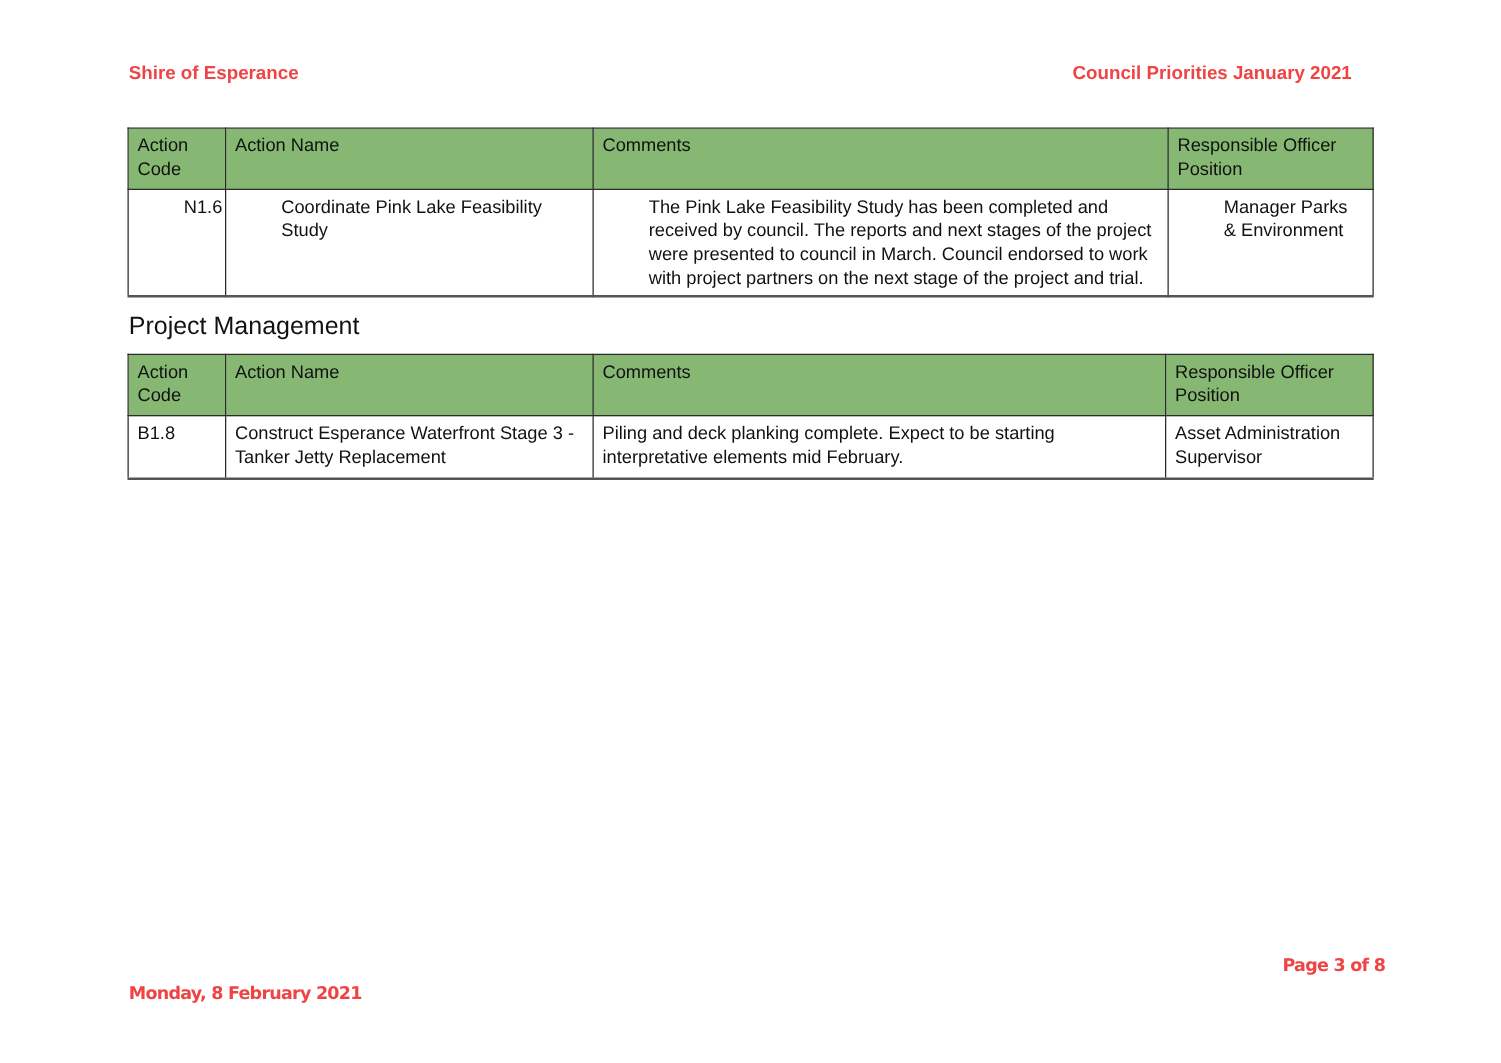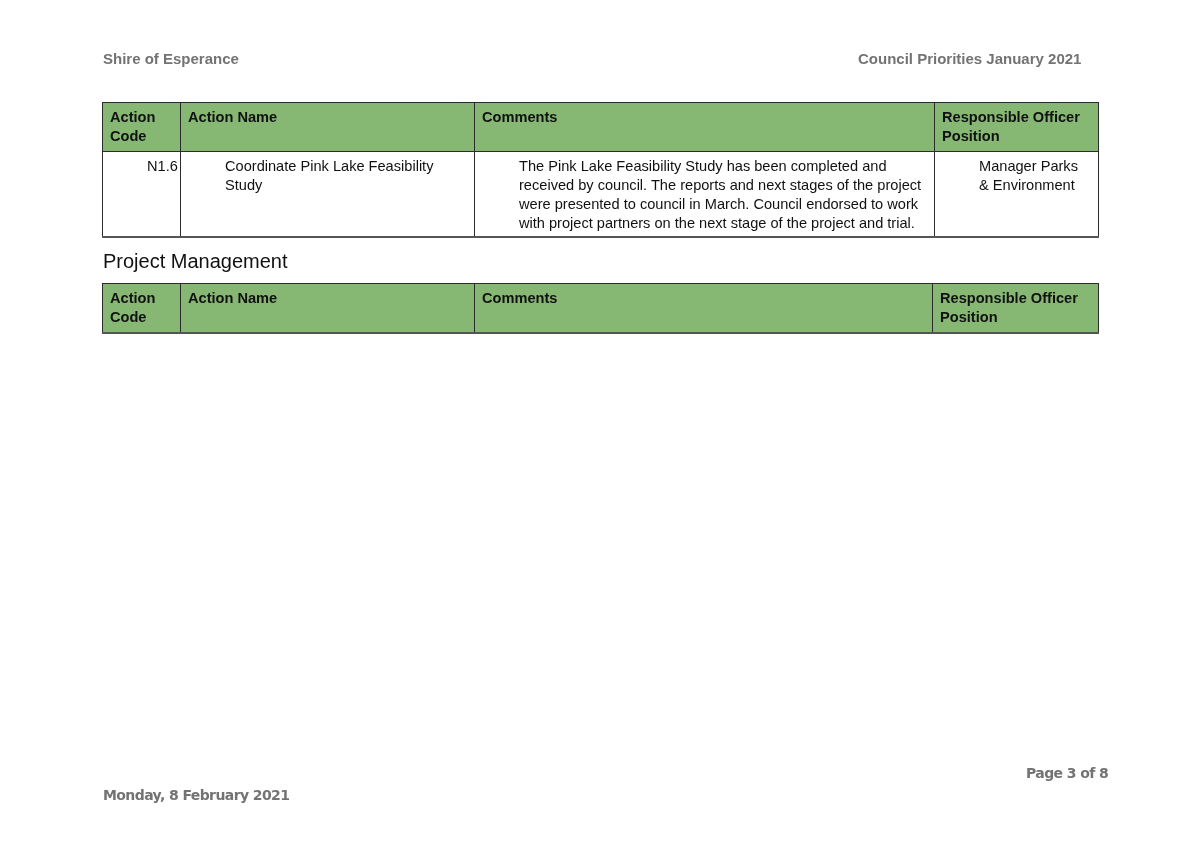--- a/index.html
+++ b/index.html
@@ -1,37 +1,37 @@
 <!DOCTYPE html>
 <html><head>
 <meta charset="utf-8">
 <style>
   html, body { margin: 0; padding: 0; background: #ffffff; }
   body {
     width: 1201px; height: 850px; position: relative; overflow: hidden;
     font-family: "Liberation Sans", sans-serif; color: #111;
   }
   .hdr-left, .hdr-right, .ftr-left, .ftr-right {
-    position: absolute; font-weight: bold; font-size: 15px; color: #737373;
+    position: absolute; font-weight: bold; font-size: 15px; color: #ef4444;
   }
   .hdr-left { left: 103px; top: 50px; }
   .hdr-right { left: 858px; top: 50px; }
   .ftr-left { left: 103px; top: 787px; }
   .ftr-right { left: 1026px; top: 765px; font-family: "DejaVu Sans", sans-serif; font-size: 14px; letter-spacing: -0.6px; }
   .ftr-left { font-family: "DejaVu Sans", sans-serif; font-size: 14px; letter-spacing: -0.6px; }
 
   table.t {
     position: absolute; left: 102px; border-collapse: collapse;
     font-size: 14.6px; line-height: 19px; table-layout: fixed;
   }
   table.t th, table.t td {
     border: 1px solid #2b2b2b; vertical-align: top; text-align: left;
     padding: 5px 7px 3px 7px;
   }
-  table.t th { background: #86b873; font-weight: bold; height: 40px; margin-top: 40px; }
+  table.t th { background: #86b873; font-weight: normal; height: 40px; margin-top: 40px; }
   table.t { border-bottom: 2px solid #555; }
   #table1 { top: 102px; width: 996px; }
   #table2 { top: 283px; width: 996px; }
   .section-title {
     position: absolute; left: 103px; top: 250px; font-size: 20px; color: #111;
   }
   col.c1 { width: 78px; }
   col.c2 { width: 294px; }
   col.c3 { width: 460px; }
   col.c4 { width: 164px; }
@@ -82,17 +82,23 @@
     </colgroup>
   <thead>
     <tr>
       <th style="background: rgb(134, 184, 115);">Action Code</th>
       <th style="background: rgb(134, 184, 115);">Action Name</th>
       <th style="background: rgb(134, 184, 115);">Comments</th>
       <th style="background: rgb(134, 184, 115);">Responsible Officer Position</th>
     </tr>
   </thead>
   <tbody>
+    <tr>
+      <td>B1.8</td>
+      <td>Construct Esperance Waterfront Stage 3 - Tanker Jetty Replacement</td>
+      <td>Piling and deck planking complete.  Expect to be starting interpretative elements mid February.</td>
+      <td>Asset Administration Supervisor</td>
+    </tr>
   </tbody>
 </table>
 
 <div class="ftr-left">Monday, 8 February 2021</div>
 <div class="ftr-right">Page 3 of 8</div>
 
 </body></html>

